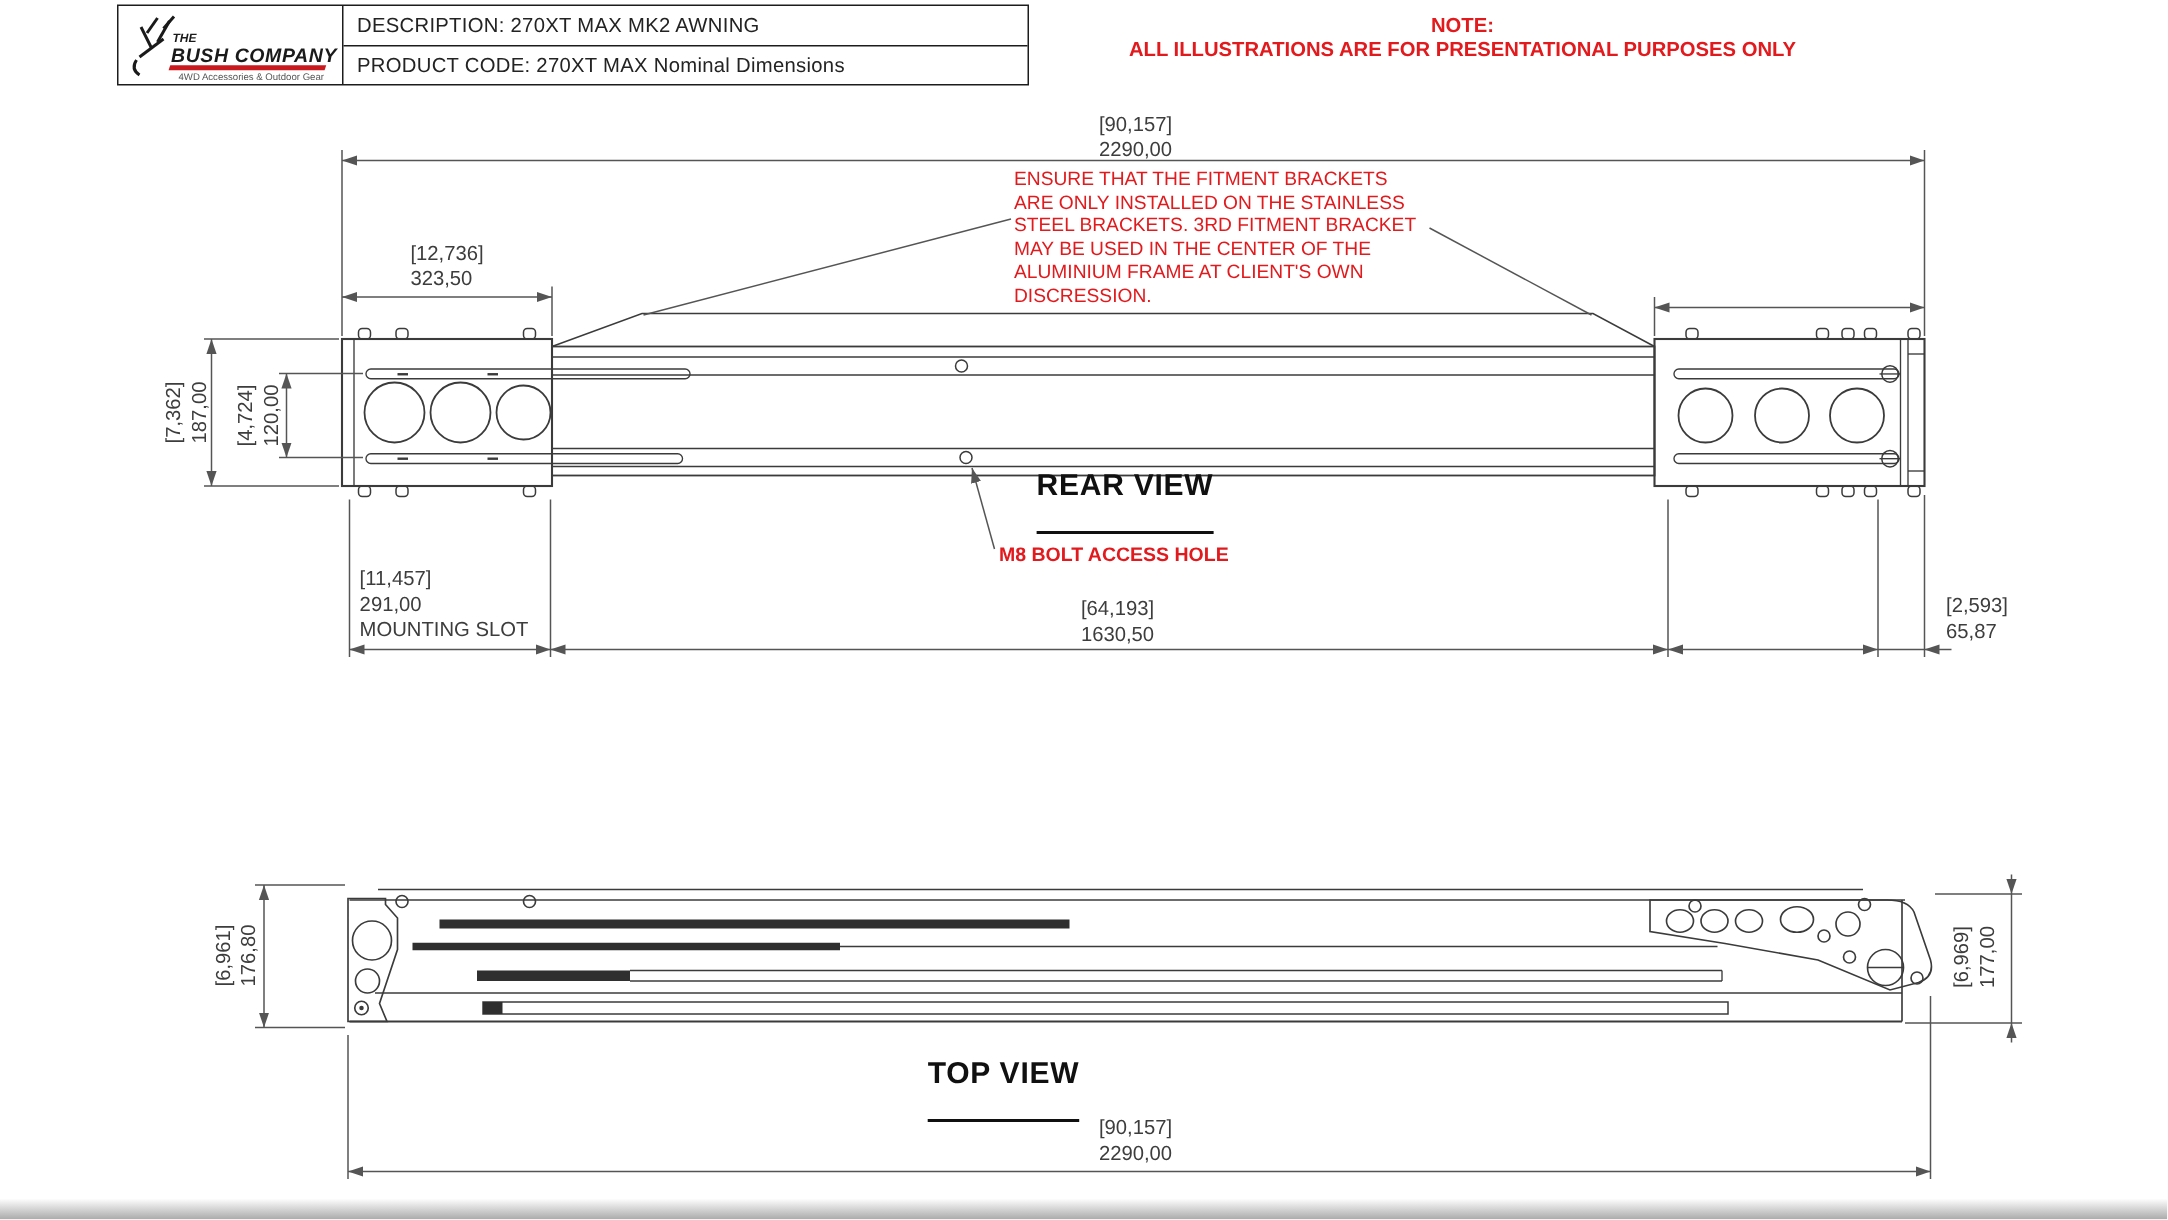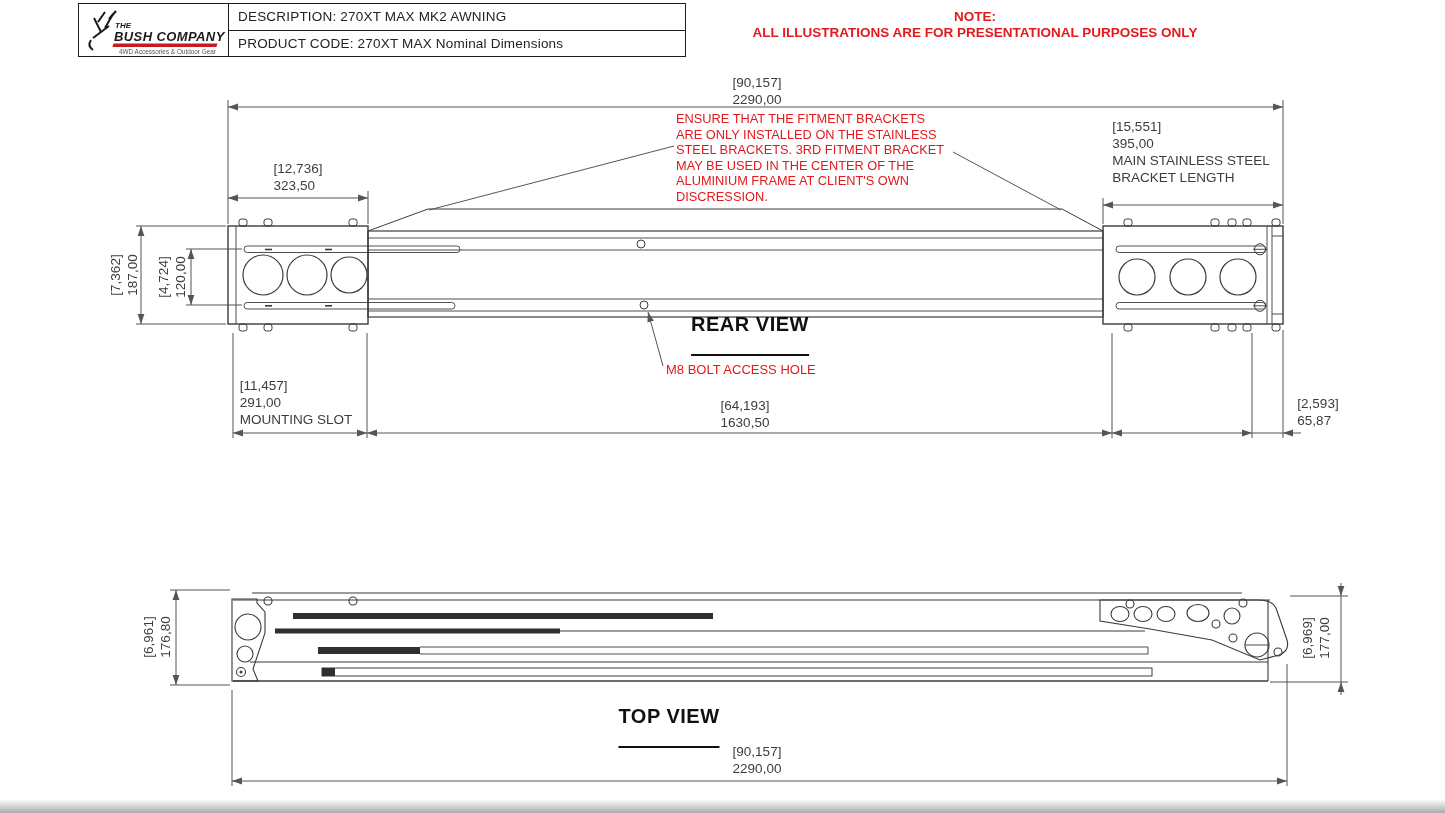--- a/index.html
+++ b/index.html
@@ -12,21 +12,21 @@
   .logocell{width:150px;border-right:1.5px solid #1c1c1c;box-sizing:border-box;position:relative;}
   .desccell{flex:1;display:flex;flex-direction:column;}
   .descrow{flex:1;display:flex;align-items:center;padding-left:9px;font-size:13.5px;color:#232323;
            letter-spacing:.2px;}
   .descrow.first{border-bottom:1.2px solid #1c1c1c;}
   
   .note{position:absolute;left:975px;top:9px;transform:translateX(-50%);text-align:center;
         color:#e21a1d;font-weight:bold;font-size:13.5px;line-height:16px;white-space:nowrap;}
   .warn{position:absolute;left:676px;top:111px;color:#e21a1d;font-weight:normal;font-size:12.8px;
         line-height:15.6px;white-space:nowrap;}
-  .redlabel{position:absolute;color:#e21a1d;font-weight:normal;font-size:13px;white-space:nowrap;}
+  .redlabel{position:absolute;color:#e21a1d;font-weight:bold;font-size:13px;white-space:nowrap;}
   
   .dim{position:absolute;color:#3d3d3d;font-size:13.5px;line-height:17px;text-align:left;
        white-space:nowrap;transform:translateX(-50%);}
   .rot{position:absolute;color:#3d3d3d;font-size:13.5px;line-height:17px;text-align:center;
        white-space:nowrap;transform:translate(-50%,-50%) rotate(-90deg);}
   .vtitle{position:absolute;transform:translateX(-50%);color:#101010;font-weight:bold;
           font-size:20px;letter-spacing:.5px;border-bottom:2.5px solid #101010;padding-bottom:18px;
           white-space:nowrap;}
   .shadow{position:absolute;left:0;bottom:0;width:100%;height:14px;
           background:linear-gradient(to bottom,rgba(170,170,170,0),#aaaaaa);}
@@ -250,26 +250,20 @@
   <div class="dim" style="left:757px;top:74px;">
     <div>[90,157]</div>
     <div>2290,00</div>
   </div>
 
   <div class="dim" style="left:298px;top:160px;">
     <div>[12,736]</div>
     <div>323,50</div>
   </div>
 
-  <div class="dim" style="left:1191px;top:118px;">
-    <div>[15,551]</div>
-    <div>395,00</div>
-    <div>MAIN STAINLESS STEEL</div>
-    <div>BRACKET LENGTH</div>
-  </div>
 
   <div class="rot" style="left:124px;top:275px;">
     <div>[7,362]</div>
     <div>187,00</div>
   </div>
 
   <div class="rot" style="left:172px;top:277px;">
     <div>[4,724]</div>
     <div>120,00</div>
   </div>

